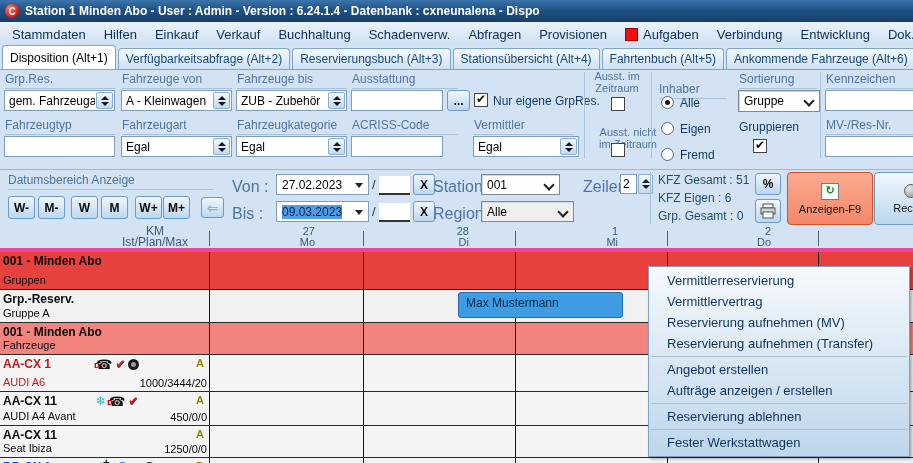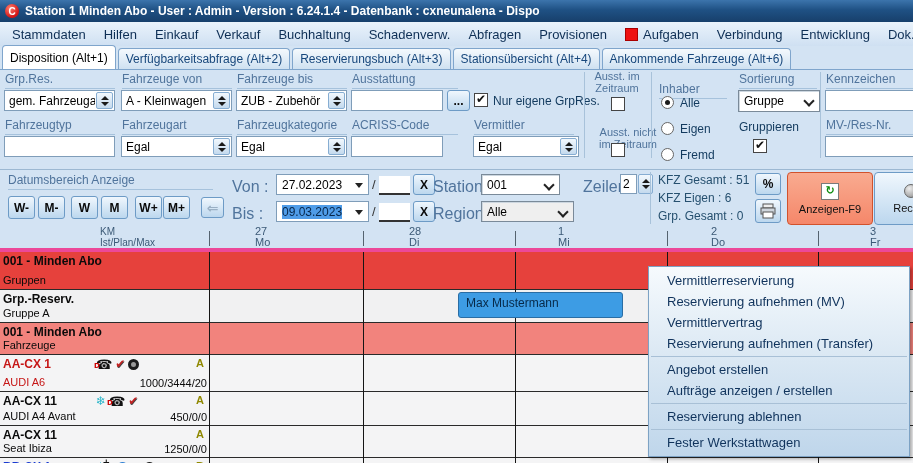--- a/index.html
+++ b/index.html
@@ -75,22 +75,22 @@
   .refresh-ic{width:16px;height:15px;background:#fff;border:1px solid #7a7a7a;font-size:11px;line-height:13px;
     text-align:center;color:#0a8a0a;font-weight:bold;font-family:"DejaVu Sans",sans-serif;}
   #recher{position:absolute;left:874px;top:2px;width:72px;height:51px;
     background:linear-gradient(180deg,#f0f7fd,#bcd7ee);border:1px solid #6d9bc6;border-radius:4px;
     display:flex;flex-direction:column;align-items:center;justify-content:center;gap:4px;font-size:11px;color:#111;}
   .grayball{width:12px;height:12px;border-radius:50%;background:radial-gradient(circle at 35% 30%,#eee,#888);border:1px solid #666;}
   .backarrow{font-family:"DejaVu Sans",sans-serif;color:#9ab0c4;font-size:14px;font-weight:bold;}
 
   
   #colheader{position:absolute;left:0;top:226px;width:913px;height:22px;}
-  .kmhdr{position:absolute;left:100px;top:0;width:110px;font-size:10px;color:#3c5a77;line-height:11px;}
-  .daycol{position:absolute;top:0;width:60px;text-align:left;font-size:11px;color:#3c5a77;line-height:11px;}
+  .kmhdr{position:absolute;left:100px;top:0;width:110px;text-align:center;font-size:12px;color:#3c5a77;line-height:11px;}
+  .daycol{position:absolute;top:0;width:60px;text-align:right;font-size:11px;color:#3c5a77;line-height:11px;}
   .tick{position:absolute;top:5px;height:15px;width:1px;background:#55636f;}
 
   
   #grid{position:absolute;left:0;top:248px;width:913px;height:215px;overflow:hidden;background:#eef2f6;border-top:4px solid #ec4899;box-sizing:content-box;}
   #rows{position:absolute;left:0;top:0;width:100%;}
   .grow{position:relative;border-bottom:1px solid #2a2a2a;box-sizing:border-box;width:100%;}
   .bg-red{background:var(--red-row,#e6413c);}
   .bg-salmon{background:var(--salmon-row,#f2837d);}
   .bg-light{background:#f1f1f2;padding-left:21px;}
   .bg-white{background:#f4f4f5;}
@@ -177,20 +177,23 @@
       <div class="tab">
         <span>Verfügbarkeitsabfrage (Alt+2)</span>
       </div>
       <div class="tab">
         <span>Reservierungsbuch (Alt+3)</span>
       </div>
       <div class="tab">
         <span>Stationsübersicht (Alt+4)</span>
       </div>
       <div class="tab">
+        <span>Fahrtenbuch (Alt+5)</span>
+      </div>
+      <div class="tab">
         <span>Ankommende Fahrzeuge (Alt+6)</span>
       </div>
     </div>
 
   <div id="filterpanel">
     <div class="flabel" style="left:5px;top:2px;width:110px">Grp.Res.</div>
     <div class="combo" style="left:4px;top:20px;width:111px">
       <span class="cval">gem. Fahrzeugaus</span>
       <span class="spinner">
           <i class="tri-up"></i>
@@ -452,22 +455,22 @@
     <div id="resbox">Max Mustermann</div>
   <div class="vline" style="left: 209px;"></div>
       <div class="vline" style="left: 363px;"></div>
       <div class="vline" style="left: 515px;"></div>
       <div class="vline" style="left: 667px;"></div>
       <div class="vline" style="left: 818px;"></div>
     </div>
 
   <div id="ctxmenu">
       <div class="cmi">Vermittlerreservierung</div>
+      <div class="cmi">Vermittlervertrag</div>
       <div class="cmi">Reservierung aufnehmen (MV)</div>
-      <div class="cmi">Vermittlervertrag</div>
       <div class="cmi">Reservierung aufnehmen (Transfer)</div>
       <div class="csep"></div>
       <div class="cmi">Angebot erstellen</div>
       <div class="cmi">Aufträge anzeigen / erstellen</div>
       <div class="csep"></div>
       <div class="cmi">Reservierung ablehnen</div>
       <div class="csep"></div>
       <div class="cmi">Fester Werkstattwagen</div>
     </div>
 </div>

